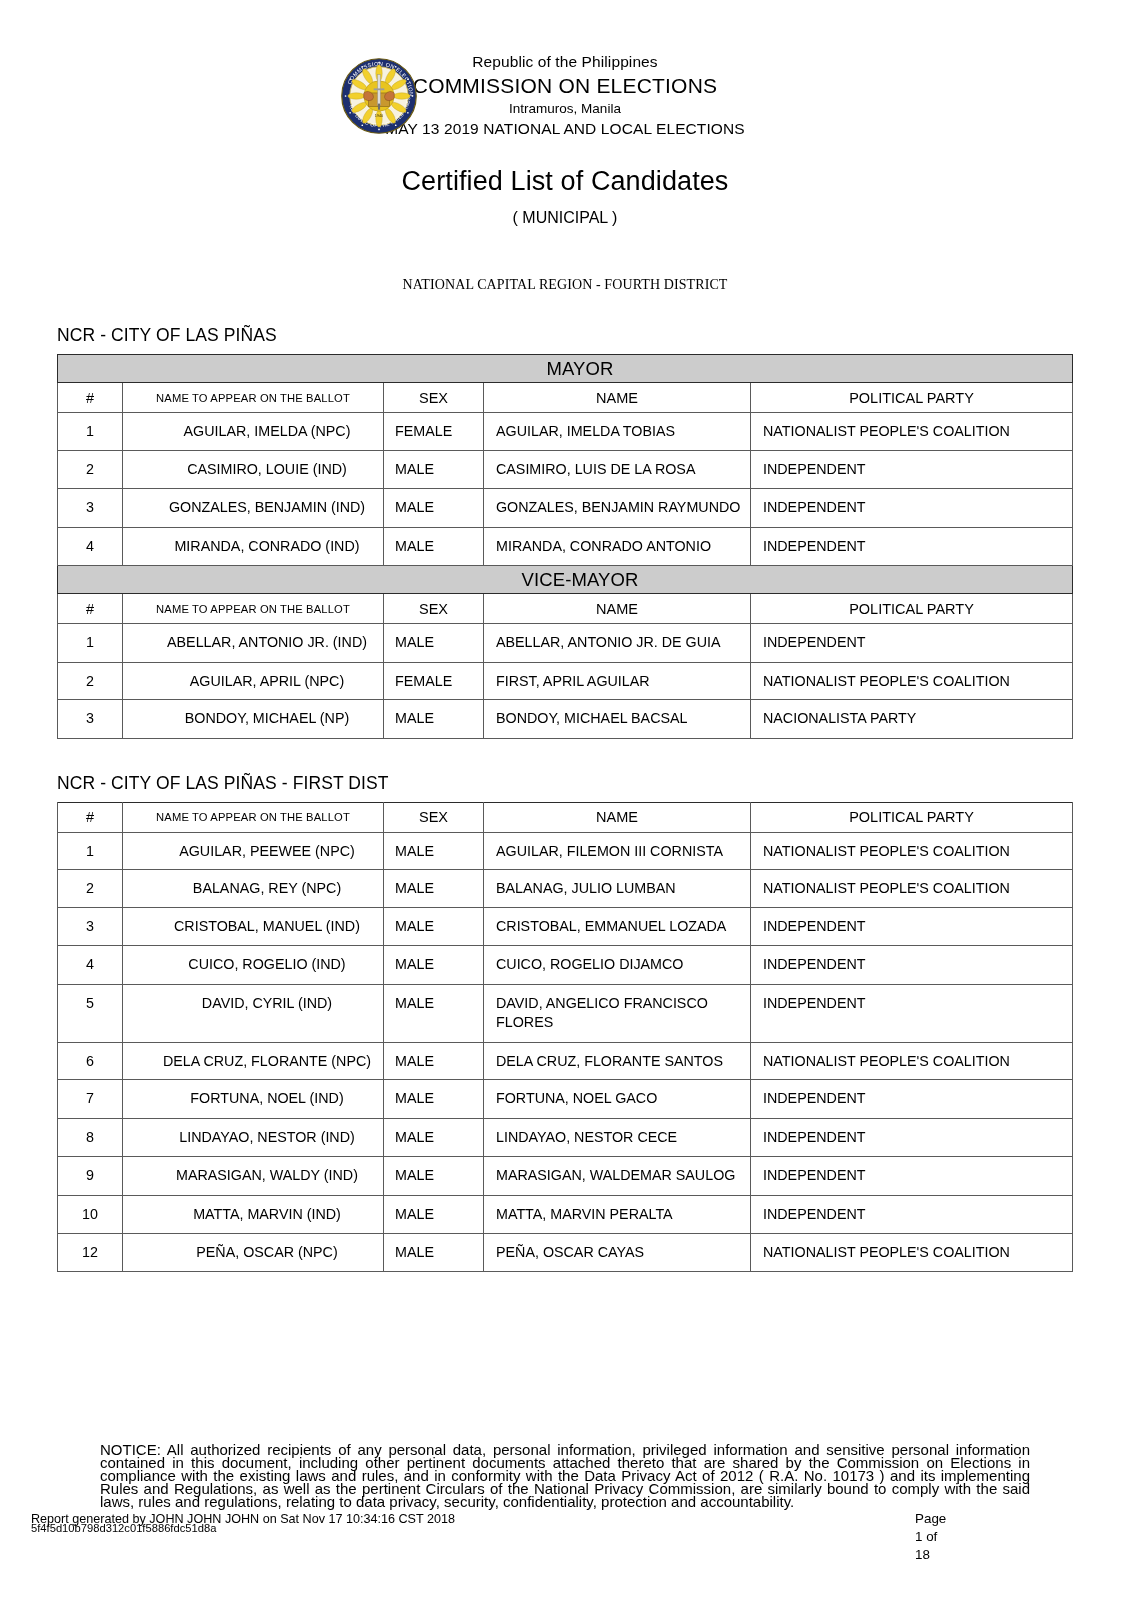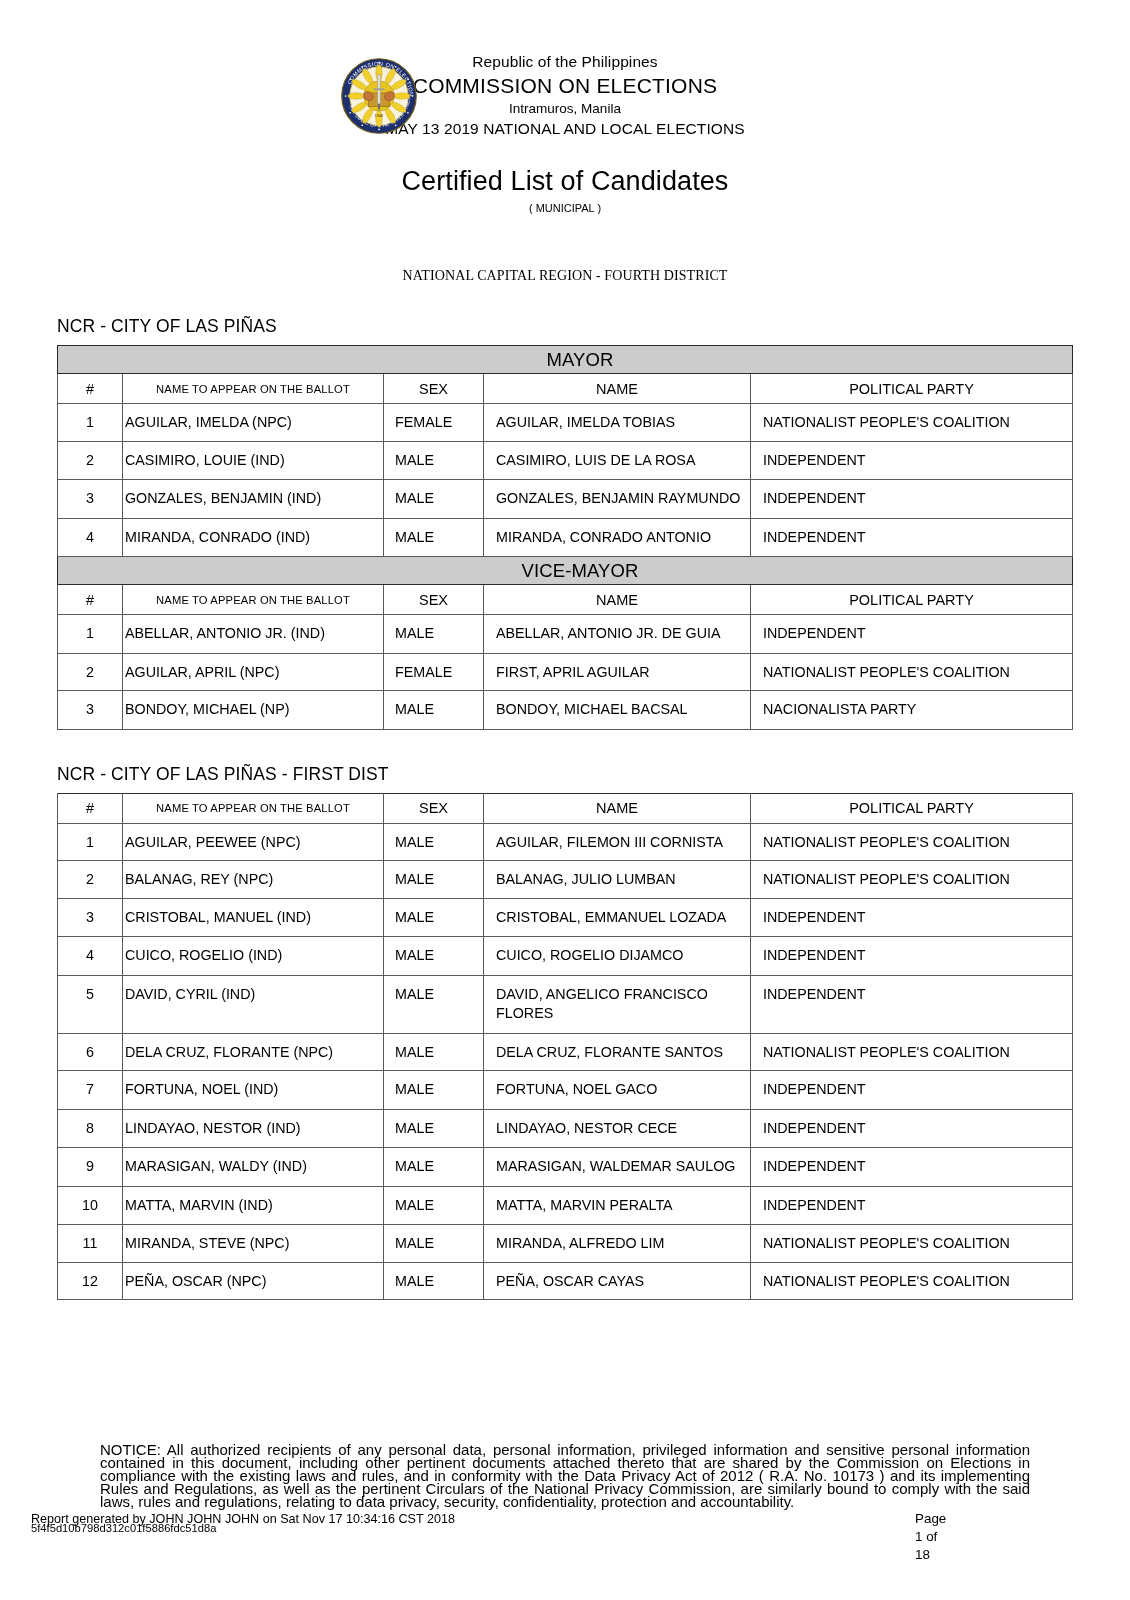--- a/index.html
+++ b/index.html
@@ -51,23 +51,23 @@
     letter-spacing: 0.1px;
   }
 
   .doc-title {
     margin-top: 26px;
     font-size: 27px;
     line-height: 33px;
     letter-spacing: 0.1px;
   }
   .doc-subtitle {
-    font-size: 11px;
+    font-size: 16px;
     line-height: 19px;
-    margin-top: 1px;
+    margin-top: 10px;
   }
 
   .region-title {
     margin-top: 46px;
     text-align: center;
     font-size: 14px;
     line-height: 24px;
     letter-spacing: 0.1px;
     font-family: Liberation Serif, serif;
   }
@@ -133,21 +133,21 @@
     font-size: 14.3px;
     line-height: 19.5px;
     padding-top: 9px;
     padding-bottom: 9px;
   }
   tr.cand-row td.c-num {
     text-align: center;
     padding-left: 0;
     padding-right: 0;
   }
-  tr.cand-row td.c-ballot { padding-left: 2px; }
+  tr.cand-row td.c-ballot { padding-left: 28px; text-align: center; }
   tr.cand-row td.c-sex { padding-left: 11px; }
   tr.cand-row td.c-name { padding-left: 12px; }
   tr.cand-row td.c-party { padding-left: 12px; }
   tr.cand-row.two-line td { padding-bottom: 8px; }
 
   
   col.w-num    { width: 65px; }
   col.w-ballot { width: 261px; }
   col.w-sex    { width: 100px; }
   col.w-name   { width: 267px; }
@@ -443,27 +443,20 @@
         <td class="c-party">INDEPENDENT</td>
       </tr>
       <tr class="cand-row">
         <td class="c-num">10</td>
         <td class="c-ballot">MATTA, MARVIN (IND)</td>
         <td class="c-sex">MALE</td>
         <td class="c-name">MATTA, MARVIN PERALTA</td>
         <td class="c-party">INDEPENDENT</td>
       </tr>
       <tr class="cand-row two-line">
-        <td class="c-num">11</td>
-        <td class="c-ballot">MIRANDA, STEVE (NPC)</td>
-        <td class="c-sex">MALE</td>
-        <td class="c-name">MIRANDA, ALFREDO LIM</td>
-        <td class="c-party">NATIONALIST PEOPLE'S COALITION</td>
-      </tr>
-      <tr class="cand-row two-line">
         <td class="c-num">12</td>
         <td class="c-ballot">PEÑA, OSCAR (NPC)</td>
         <td class="c-sex">MALE</td>
         <td class="c-name">PEÑA, OSCAR CAYAS</td>
         <td class="c-party">NATIONALIST PEOPLE'S COALITION</td>
       </tr>
     </tbody>
   </table>
 </div>
 

